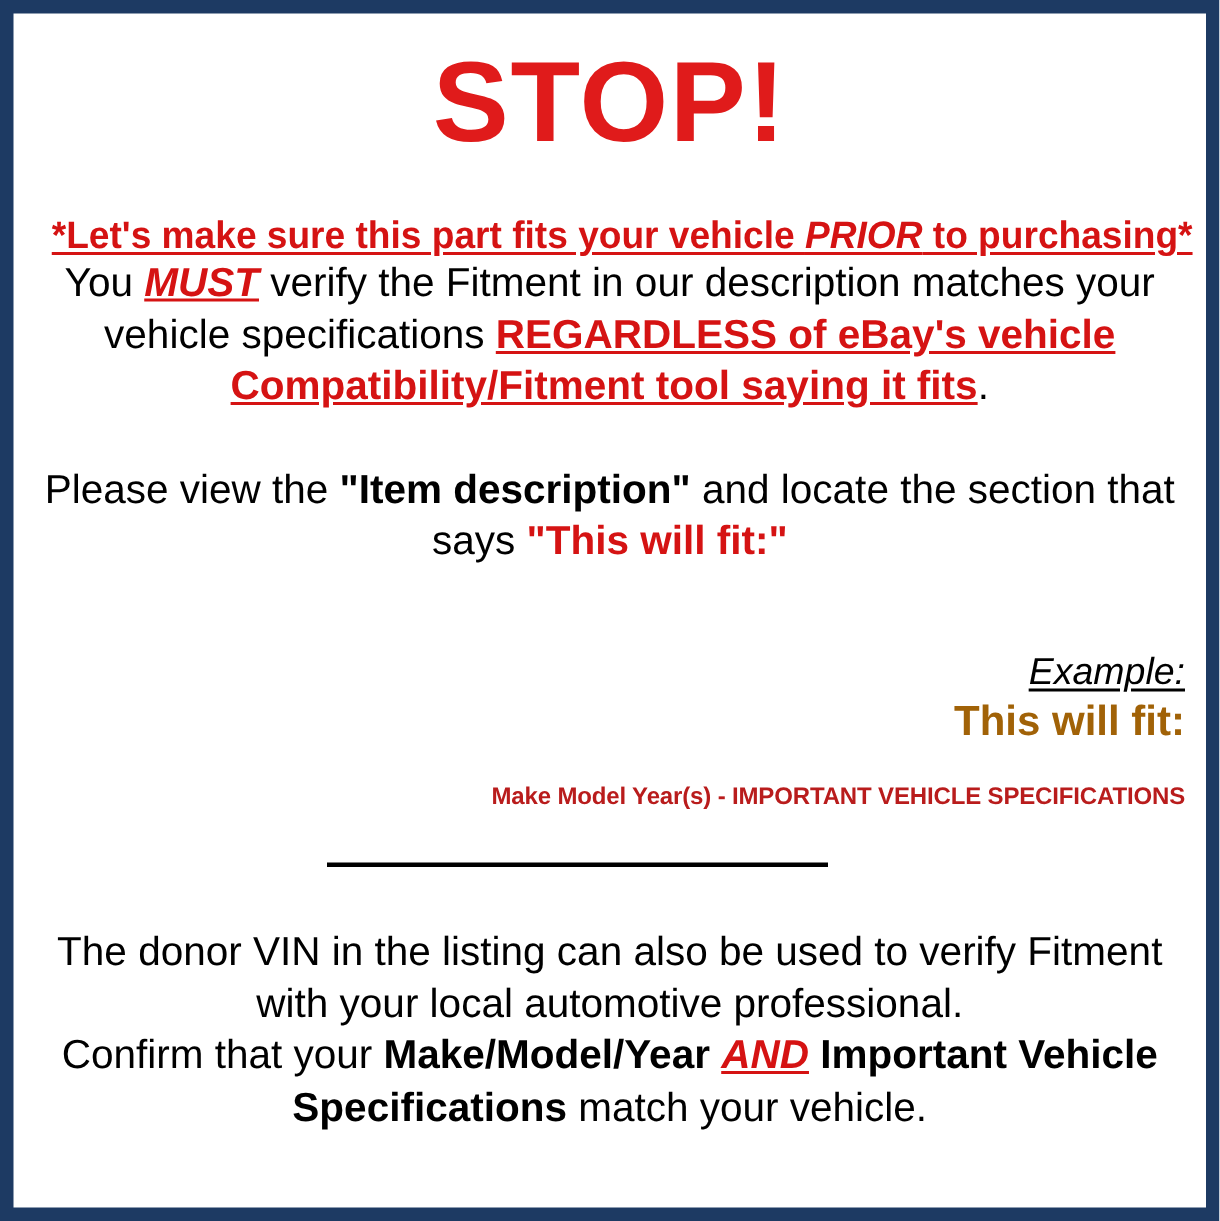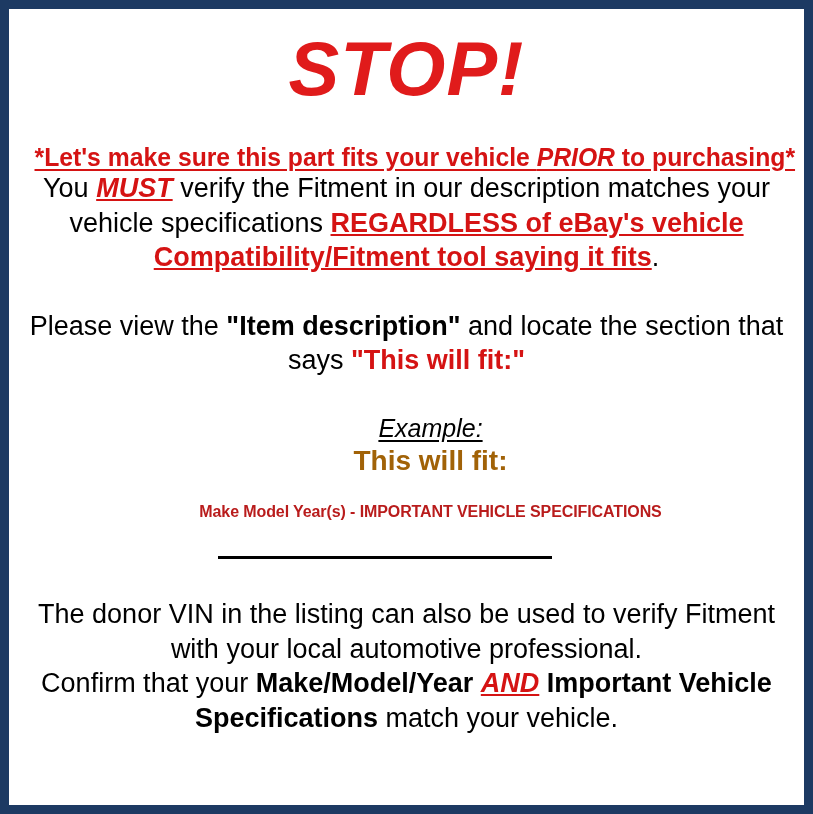--- a/index.html
+++ b/index.html
@@ -21,21 +21,20 @@
     background: #ffffff;
     padding: 0 14px;
     overflow: hidden;
     position: relative;
   }
 
   .stop-heading {
     text-align: center;
     color: #e01b1b;
     font-weight: bold;
-    font-style: italic;
     font-size: 76px;
     line-height: 1;
     letter-spacing: 1px;
     margin: 22px 0 0 0;
     padding: 0;
   }
 
   .subtitle-line {
     text-align: center;
     color: #d51313;
@@ -80,23 +79,23 @@
   .blk-b {
     color: #000000;
     font-weight: bold;
   }
   .red-b {
     color: #d51313;
     font-weight: bold;
   }
 
   .example-block {
-    margin-top: 36px;
+    margin-top: 56px;
     padding-left: 48px;
-    text-align: center;
+    text-align: right;
   }
   .example-label {
     color: #000000;
     font-style: italic;
     font-size: 25px;
     text-decoration: underline;
     text-underline-offset: 3px;
     line-height: 1.15;
   }
   .example-fit {

